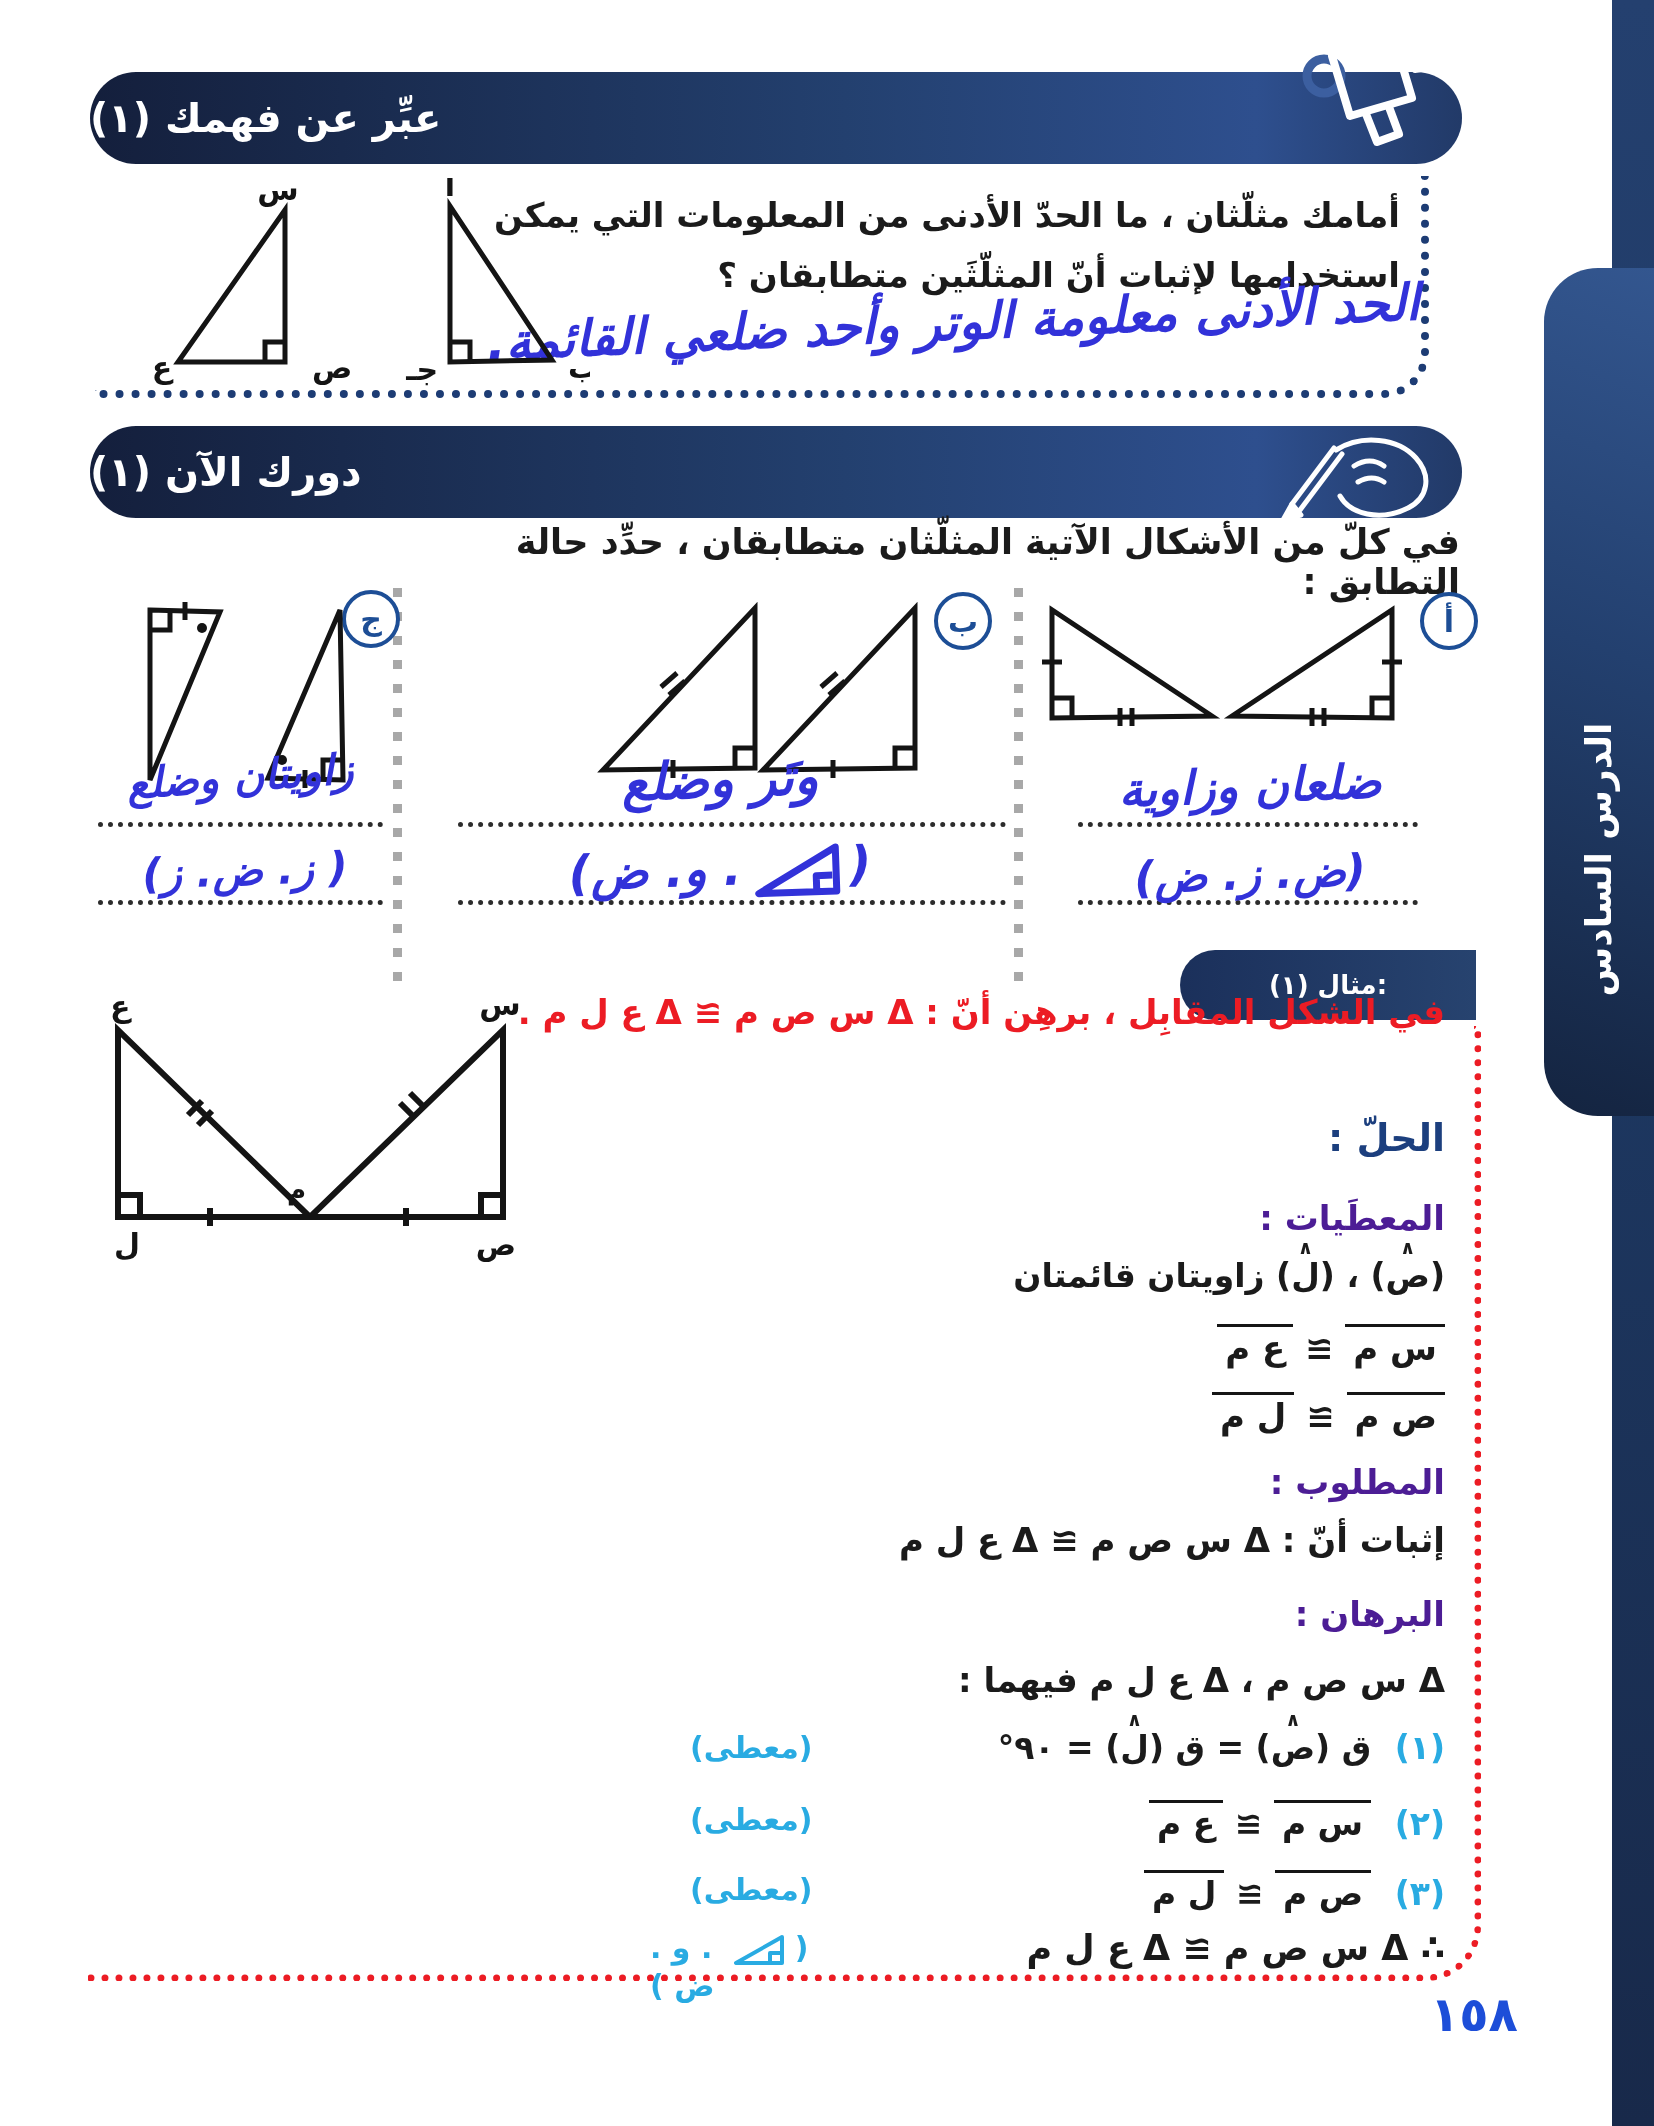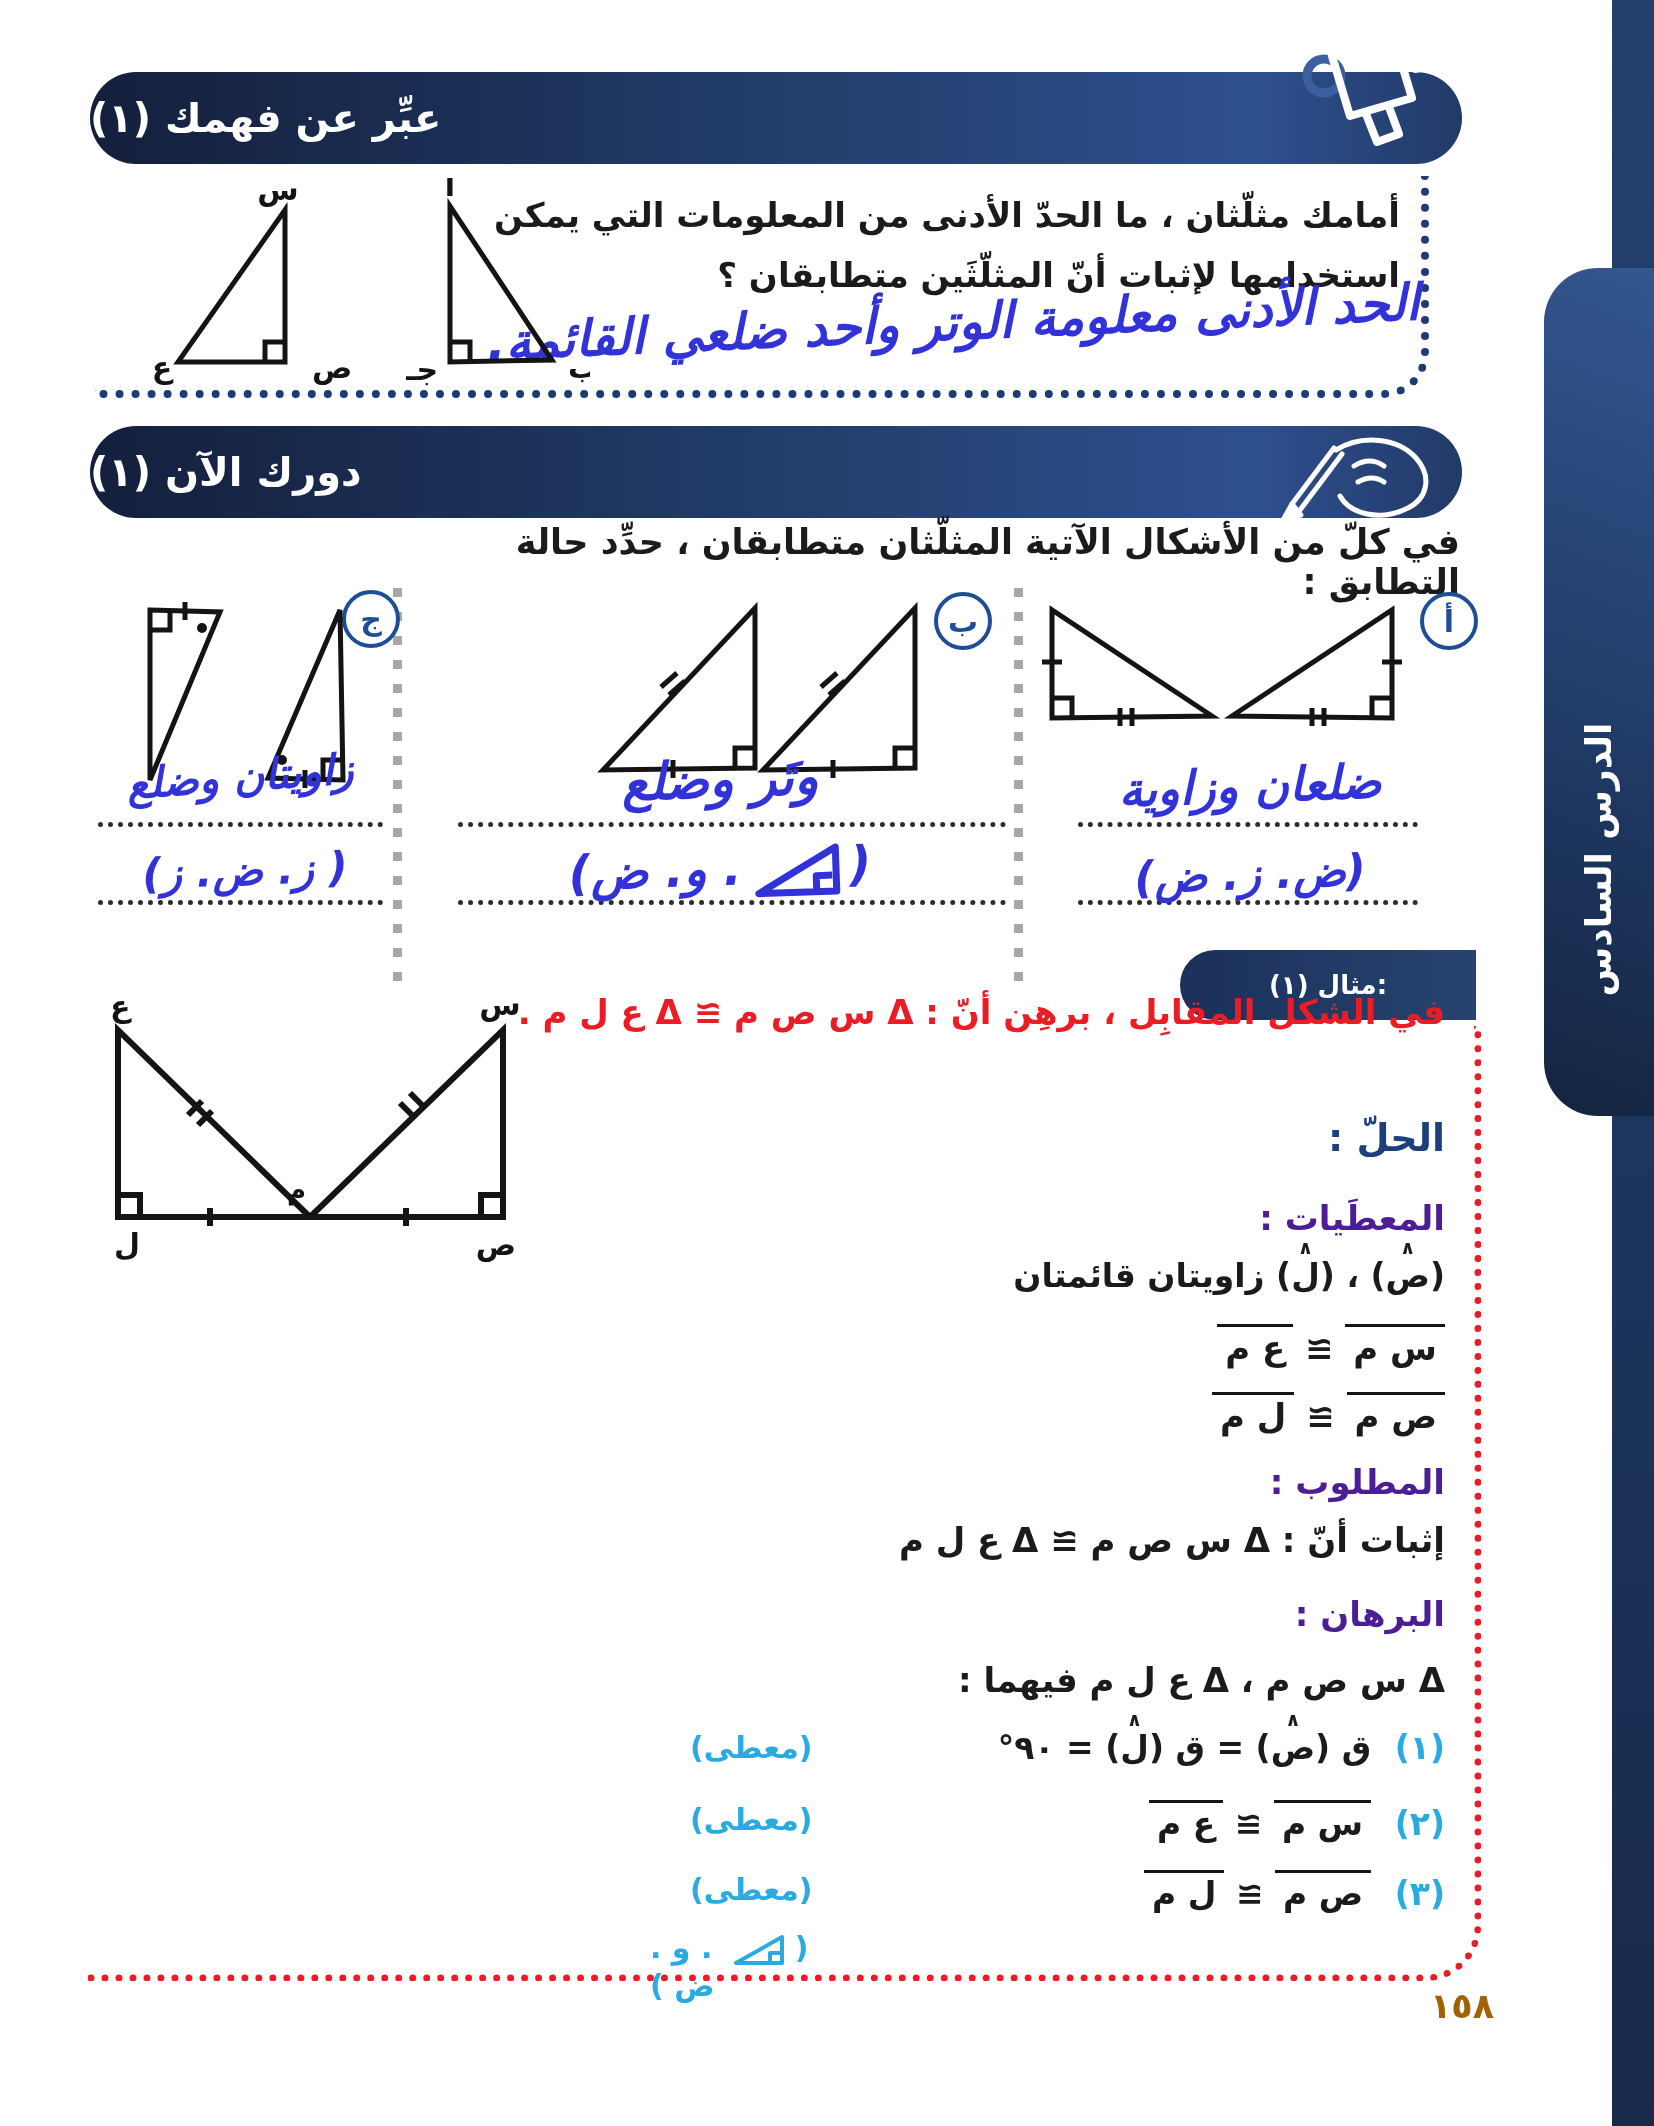--- a/index.html
+++ b/index.html
@@ -57,21 +57,21 @@
   .redtxt{color:#ec1c24;}
   .obar{display:inline-block;border-top:3px solid #151515;padding:1px 8px 0;}
   .hatted{position:relative;display:inline-block;}
   .hat{position:absolute;top:-20px;right:50%;transform:translateX(50%);
     font-size:19px;font-weight:bold;}
   .step{position:absolute;left:90px;width:1355px;direction:rtl;text-align:right;
     font-size:33px;font-weight:bold;}
   .step .stepnum{color:#29abe2;margin-left:12px;}
   .reason{position:absolute;left:600px;top:2px;width:150px;text-align:left;
     direction:rtl;color:#29abe2;font-size:30px;font-weight:bold;}
-  .page-num{left:1430px;top:1986px;font-size:35px;font-weight:bold;color:#a16207;}
+  .page-num{left:1430px;top:1986px;font-size:48px;font-weight:bold;color:#1d4ed8;}
   svg text{font-family:"DejaVu Sans",sans-serif;font-weight:bold;}
   .tri-inline{display:inline-block;vertical-align:middle;margin:0 8px;}
 </style>
 </head>
 <body>
 
 <div class="abs side-strip"></div>
 <div class="abs lesson-tab"></div>
 <div class="abs tab-label-box">
   <span class="tab-label">الدرس السادس</span>
@@ -254,20 +254,21 @@
   <span class="reason">(معطى)</span>
 </div>
 <div class="step" style="top:1870px;">
   <span class="stepnum">(٣)</span>
   <span class="obar">ص م</span>
   <span>≅</span>
   <span class="obar">ل م</span>
   <span class="reason">(معطى)</span>
 </div>
 <div class="step" style="top:1928px;font-size:35px;">
+  <span>∴ Δ س ص م ≅ Δ ع ل م</span>
   <span class="reason" style="left:560px;width:190px;">
     <span>(</span><svg class="tri-inline" width="56" height="36" viewBox="0 0 56 36">
         <path d="M5,31 L51,31 L51,5 Z M39,31 V21 H49" fill="none" stroke="#29abe2" stroke-width="4" stroke-linejoin="round"></path>
       </svg><span> . و . ض )</span>
   </span>
 </div>
 
 <div class="abs page-num">١٥٨</div>
 
 </body></html>

